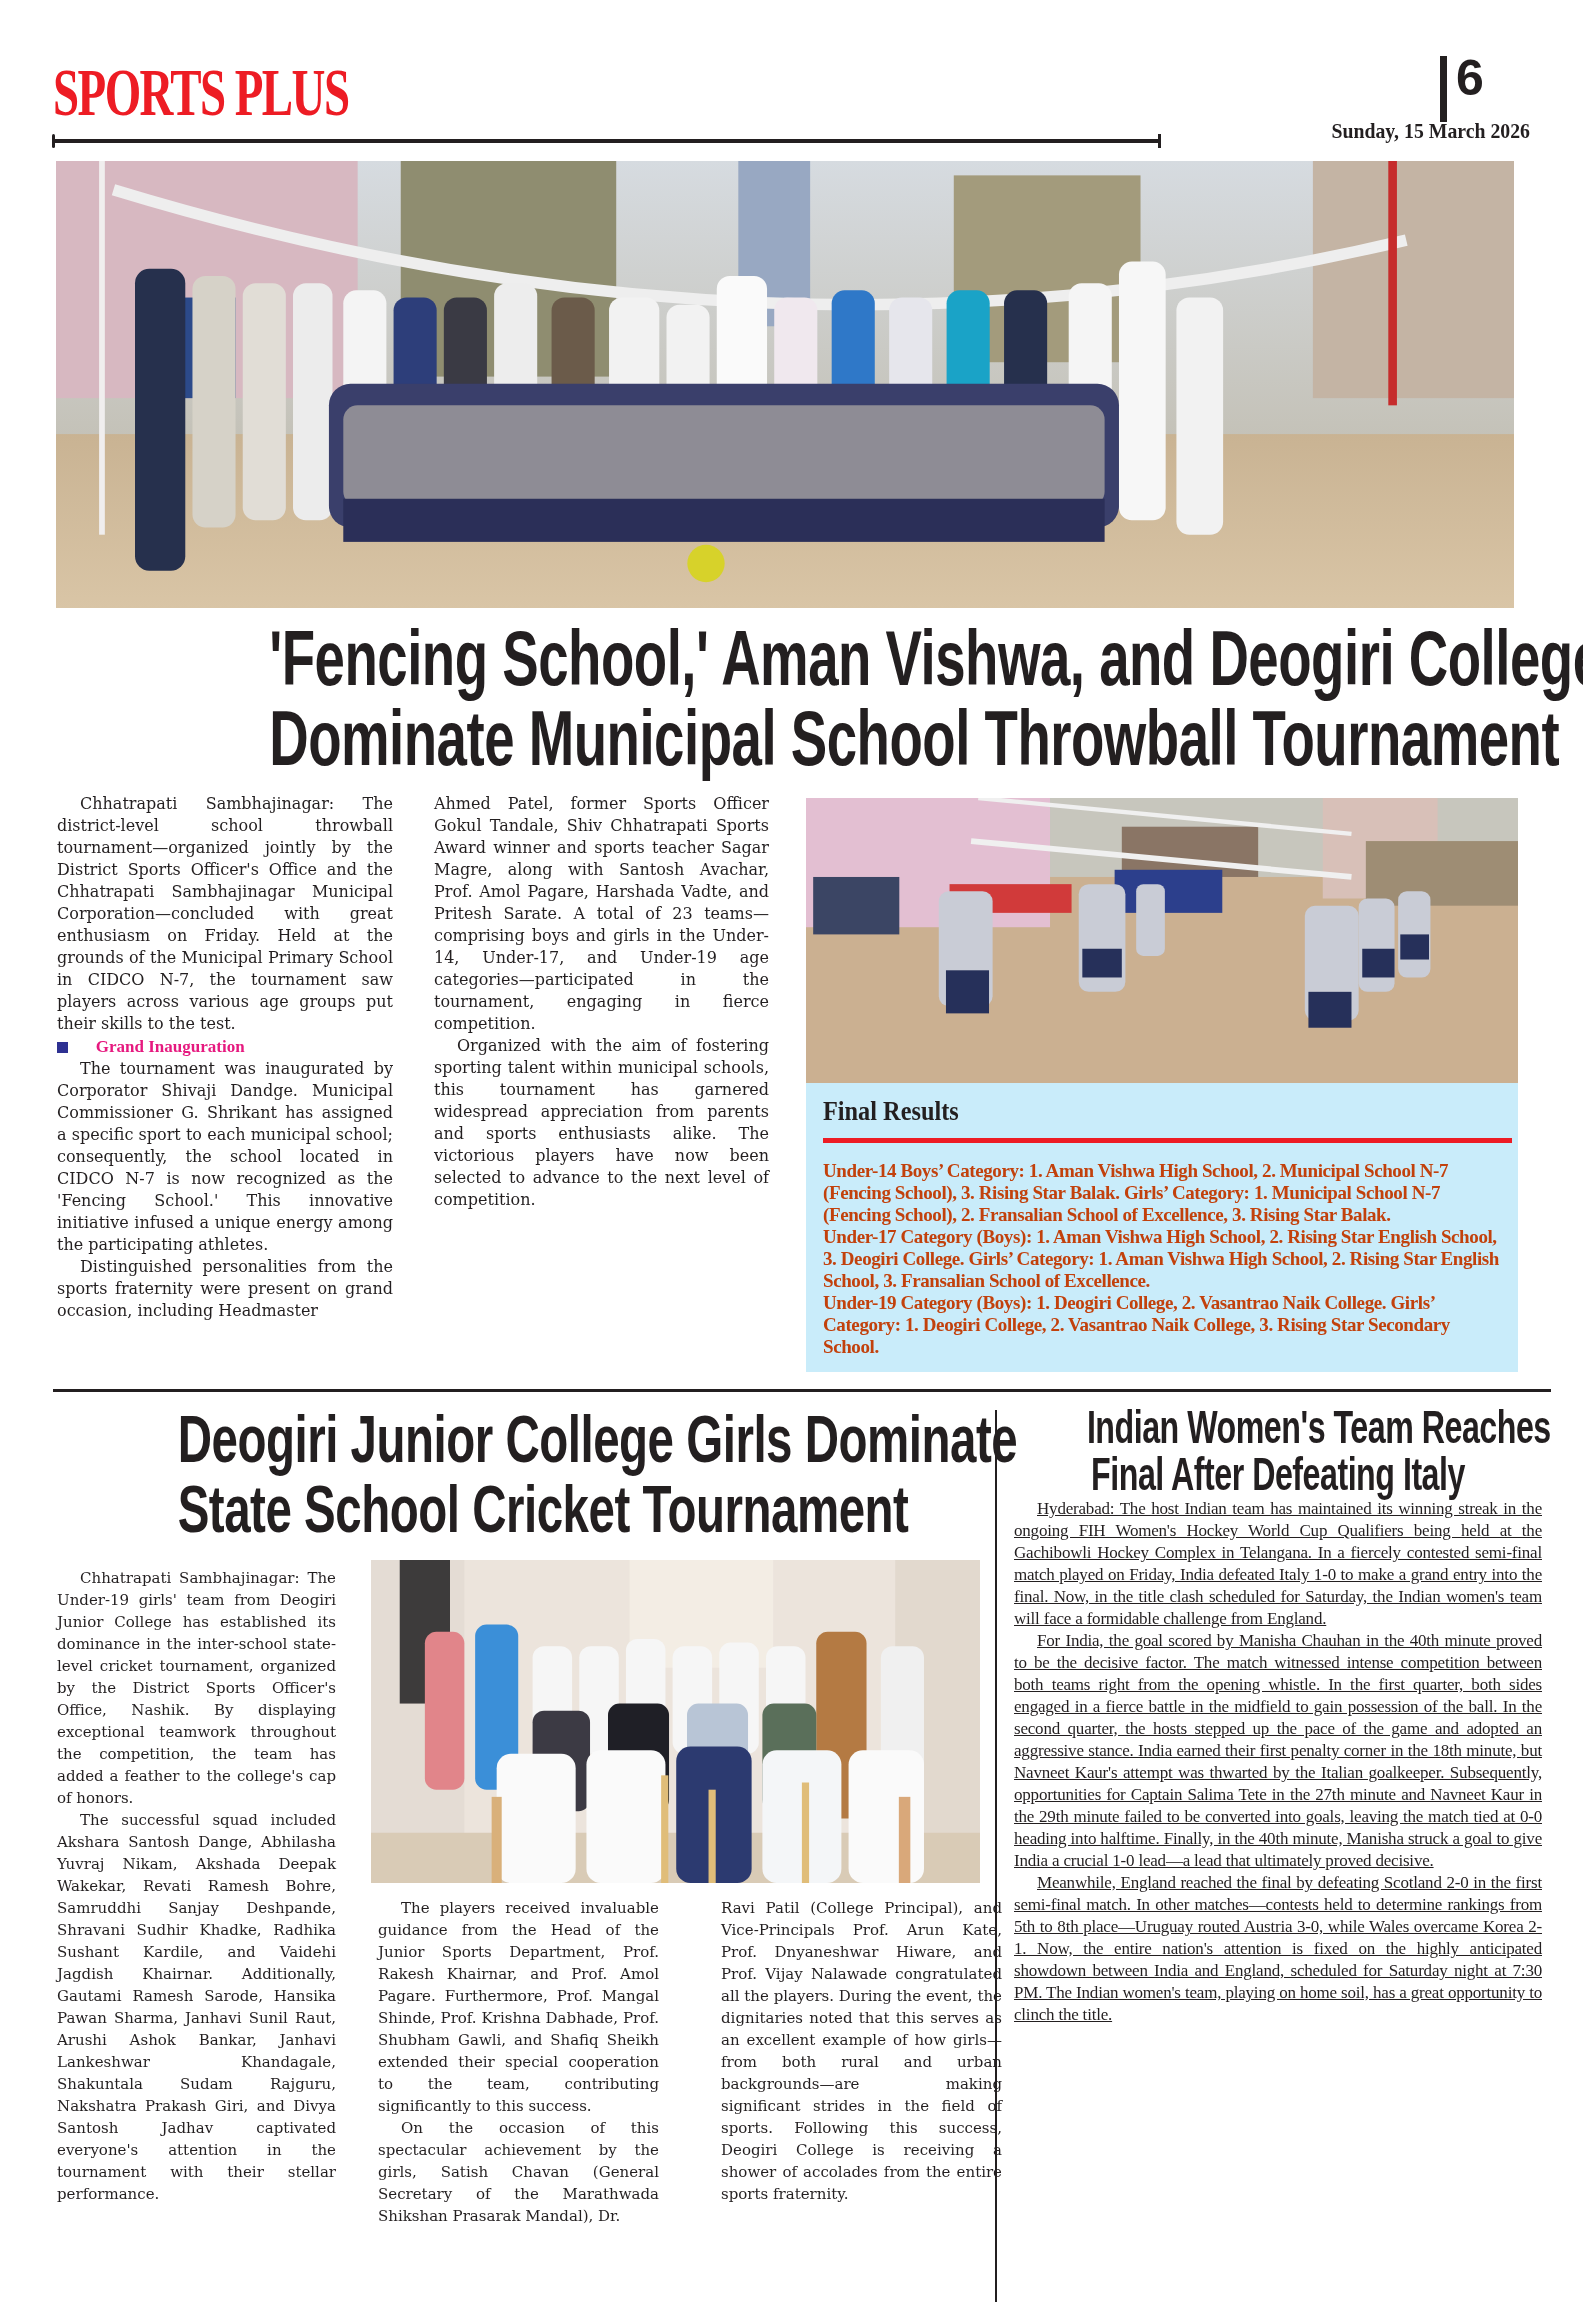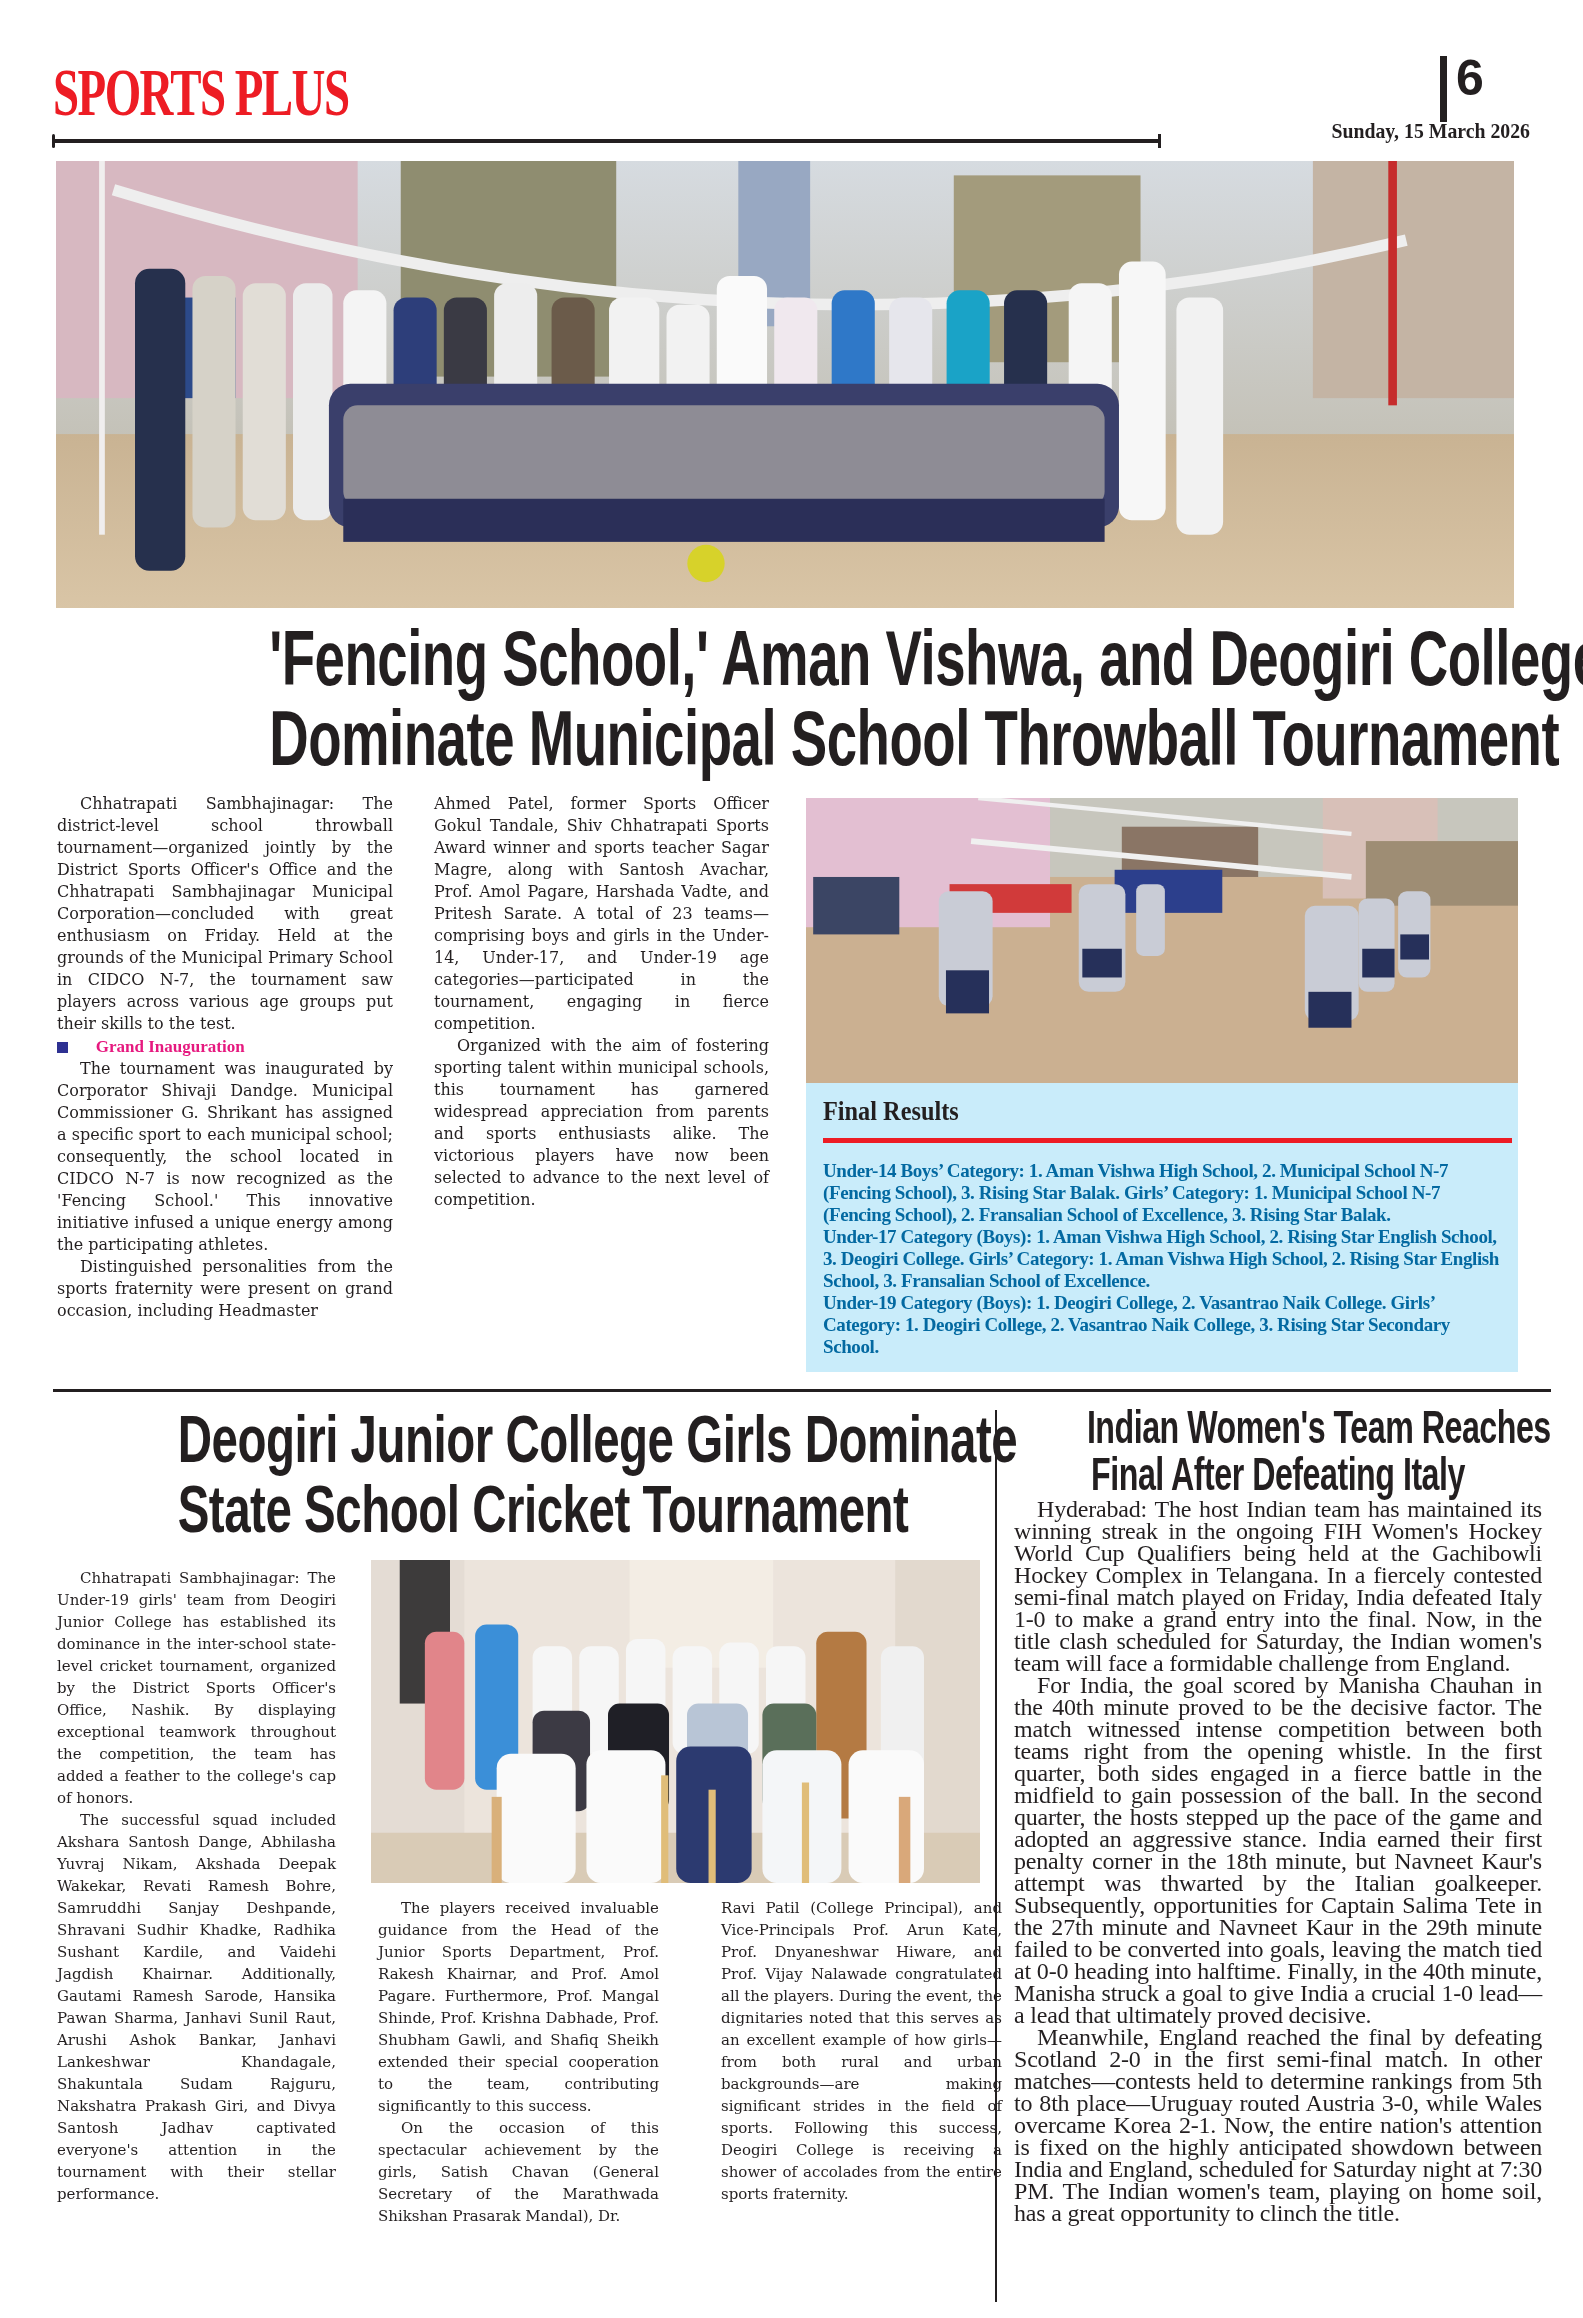--- a/index.html
+++ b/index.html
@@ -56,37 +56,38 @@
   }
   .col p { text-indent: 23px; }
   .col p.noindent { text-indent: 0; }
   .subhead {
     display: flex; align-items: center; gap: 28px; margin-top: 1.4px;
     font-family: "Liberation Serif", serif; font-weight: bold; color: #e6197f; font-size: 17px; line-height: 21.5px;
   }
   .subhead .sq { width: 10.8px; height: 10.8px; background: #2e3192; display: inline-block; }
   .col.narrow { font-size: 15px; line-height: 22px; }
   .col.hockey {
-    font-family: "Liberation Serif", serif; font-size: 24px; line-height: 22px;
+    font-family: "Liberation Serif", serif; font-size: 17px; line-height: 22px;
     letter-spacing: -0.2px;
+    text-decoration: underline;
   }
 
   
   .results-box {
     position: absolute; left: 806px; top: 1083px; width: 712px; height: 289px; background: #c9ecfa;
     padding: 10px 17px 12px 17px;
   }
   .results-title {
     font-family: "Liberation Serif", serif; font-weight: bold; font-size: 27px; line-height: 36px; color: #231f20;
     transform: scaleX(0.9); transform-origin: left center; white-space: nowrap;
   }
   .results-rule { width: 689px; height: 5.7px; background: #ed1c24; margin: 8.6px 0 17px 0; }
   .results-text {
     font-family: "Liberation Serif", serif; font-weight: bold; font-size: 19px; line-height: 22px;
-    color: #0369a1; letter-spacing: -0.4px;
+    color: #c2410c; letter-spacing: -0.4px;
   }
   .results-text p { margin: 0; }
 
   
   .hrule { position: absolute; left: 53px; top: 1389px; width: 1498px; height: 2.9px; background: #231f20; }
   .vrule { position: absolute; left: 995px; top: 1410px; width: 2.2px; height: 892px; background: #231f20; }
 </style>
 </head>
 <body>
 

